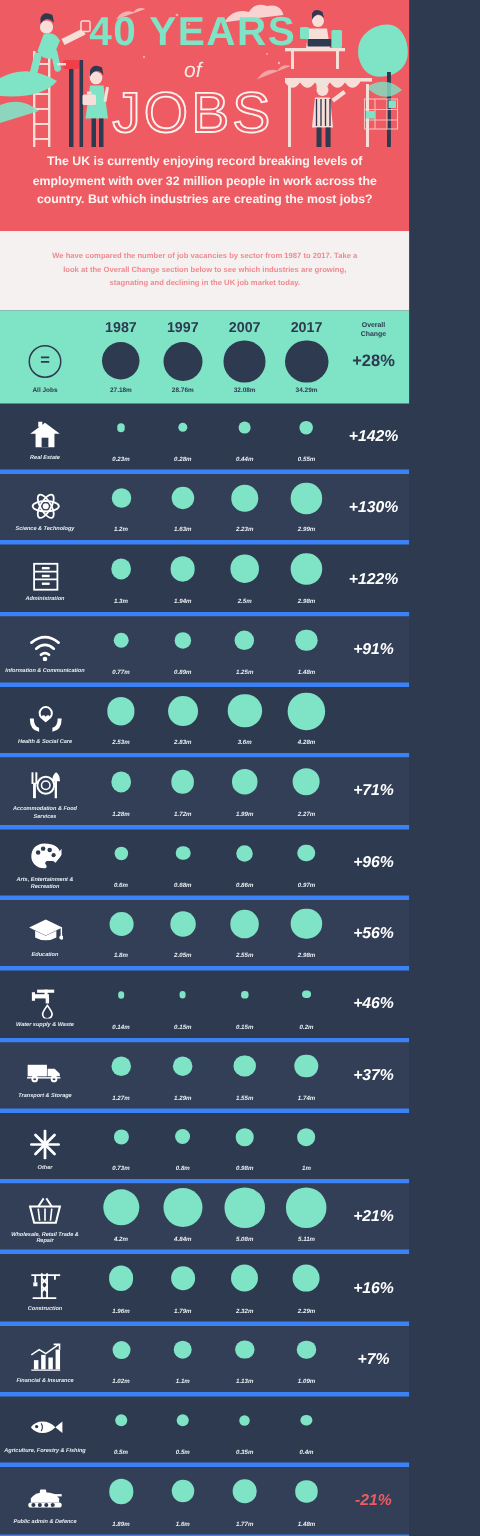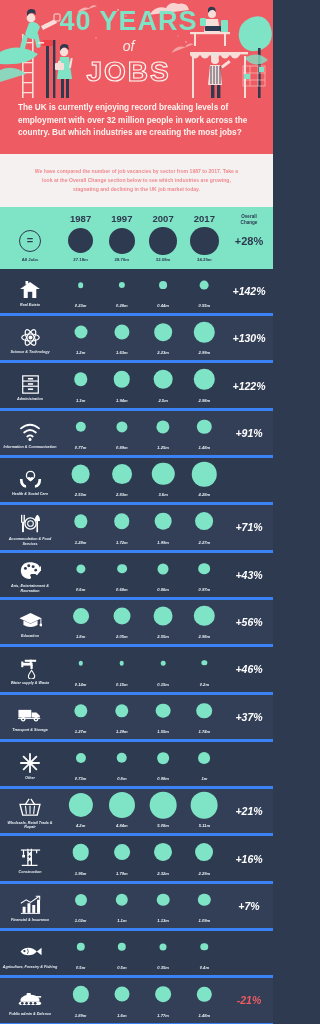--- a/index.html
+++ b/index.html
@@ -38,33 +38,33 @@
     color: #7fe3c6;
     line-height: 1;
   }
   .t-of {
     font-size: 14px;
     color: #f7e9e4;
     font-style: italic;
     line-height: 1.6;
   }
   .t-jobs {
-    font-size: 28px;
-    font-weight: bold;
+    font-size: 38px;
+    font-weight: normal;
     letter-spacing: 2px;
     color: transparent;
     -webkit-text-stroke: 1.2px #fdf4f1;
     line-height: 1.05;
   }
 
   
   .intro {
     background: #ef5b62;
     padding: 4px 18px 14px 18px;
-    text-align: left;
+    text-align: center;
   }
   .intro p {
     color: #fdf3f0;
     font-size: 8.2px;
     line-height: 1.55;
     font-weight: bold;
   }
 
   
   .subintro {
@@ -576,21 +576,21 @@
         </div>
         <div class="cell">
           <span class="dot" style="width: 10.9802px; height: 10.9802px;"></span>
           <span class="cell-val">0.86m</span>
         </div>
         <div class="cell">
           <span class="dot" style="width: 11.6613px; height: 11.6613px;"></span>
           <span class="cell-val">0.97m</span>
         </div>
         <div class="cell">
-          <span class="pct">+43%</span>
+          <span class="pct">+96%</span>
         </div>
       </div>
       <div class="row alt">
         <div class="cell cell-icon">
           <div class="icon-box">
             <svg width="23" height="17" viewBox="0 0 26 19">
               <path d="M13 1 L25.5 7 L13 13 L0.5 7 Z" fill="#ffffff"></path>
               <path d="M5 9.5 v5 q8 4.5 16 0 v-5 l-8 3.8z" fill="#ffffff"></path>
               <rect x="24.2" y="7" width="1.1" height="7" fill="#ffffff"></rect>
               <circle cx="24.8" cy="14.6" r="1.6" fill="#ffffff"></circle>

